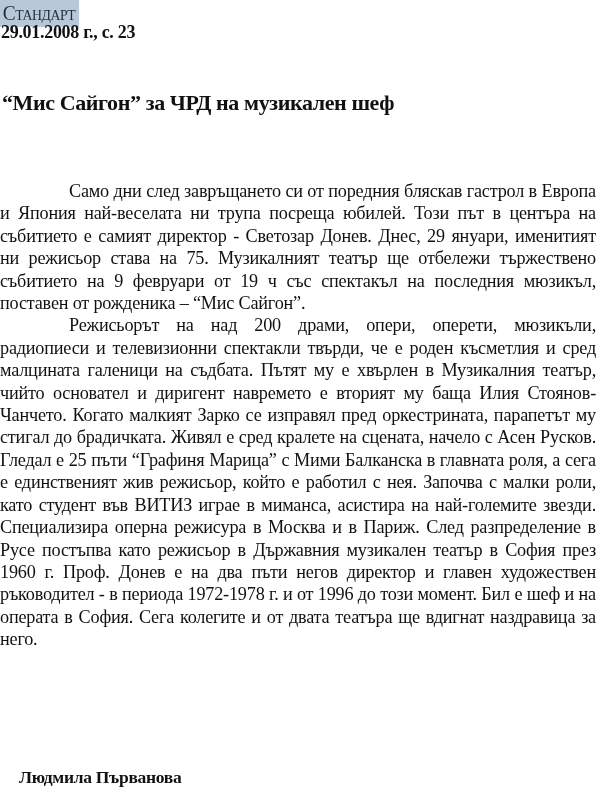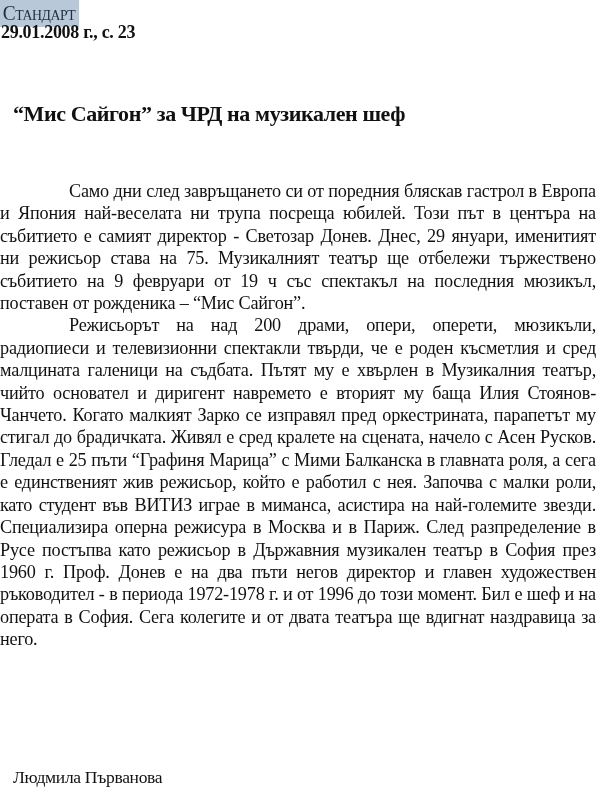--- a/index.html
+++ b/index.html
@@ -37,21 +37,21 @@
       top: 21px;
       font-size: 18px;
       font-weight: bold;
       letter-spacing: -0.3px;
       line-height: 22px;
     }
     .title {
       position: absolute;
       left: 1px;
       top: 88px;
-      margin: 12px;
+      margin: 1px;
       font-size: 22px;
       font-weight: bold;
       letter-spacing: -0.4px;
       line-height: 28px;
     }
     .article-body {
       position: absolute;
       left: 0;
       top: 180px;
       width: 596px;
@@ -60,24 +60,24 @@
       text-align: justify;
       letter-spacing: -0.2px;
       font-weight: 500;
     }
     .article-body p {
       margin: 0;
       text-indent: 69px;
     }
     .author {
       position: absolute;
-      left: 13px;
+      left: 19px;
       top: 766px;
       font-size: 17.5px;
-      font-weight: normal;
+      font-weight: bold;
       letter-spacing: -0.3px;
       line-height: 22px;
     }
   </style>
 </head>
 <body>
 
 <div class="logo">Стандарт</div>
 
 <div class="date">29.01.2008 г., с. 23</div>

